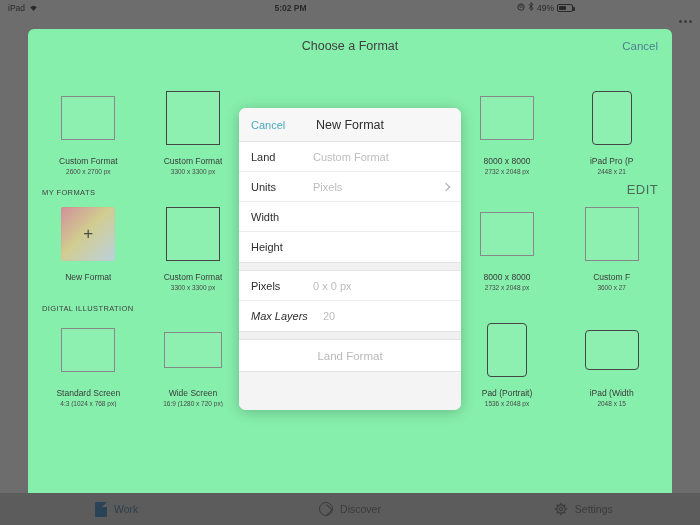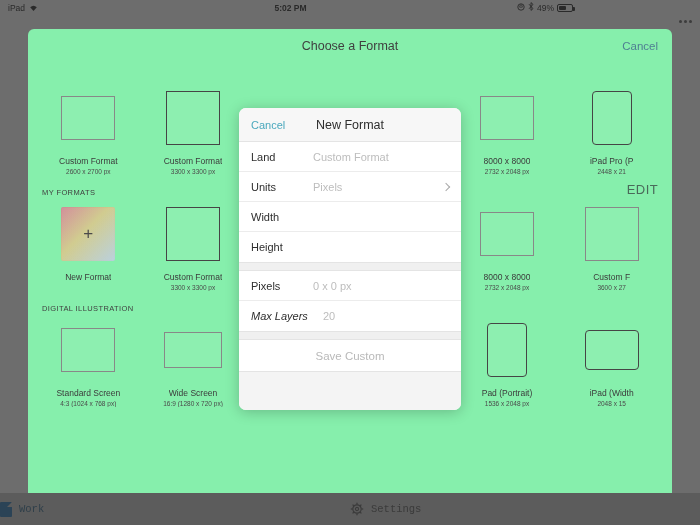--- a/index.html
+++ b/index.html
@@ -148,21 +148,21 @@
     border-bottom: 1px solid #e4e4e4;
   }
   .m-footer { flex: 1; background: #f4f4f4; }
 
   
   .tabbar {
     position: absolute; left: 0; bottom: 0; width: 700px; height: 32px;
     background: #5c5c5c;
     display: flex; align-items: center;
   }
-  .tab { flex: 1; display: flex; align-items: center; gap: 7px; color: #2f3f4a; font-size: 10.5px; font-family: Liberation Mono, monospace; }
+  .tab { flex: 1; display: flex; align-items: center; justify-content: center; gap: 7px; color: #2f3f4a; font-size: 10.5px; }
   .tab.inactive { color: #3b3b3b; }
   .doc-ico {
     width: 12px; height: 15px; background: #2b4356;
     position: relative; border-radius: 1px;
   }
   .doc-ico::after {
     content:""; position:absolute; right:0; top:0;
     border-width: 0 0 5px 5px; border-style: solid;
     border-color: transparent transparent #5c5c5c transparent;
   }
@@ -391,28 +391,32 @@
         <div class="m-row">
           <span class="m-label">Pixels</span>
           <span class="m-value placeholder">0 x 0 px</span>
         </div>
         <div class="m-row">
           <span class="m-label wide">Max Layers</span>
           <span class="m-value placeholder">20</span>
         </div>
       </div>
     <div class="m-gap"></div>
-    <div class="m-save">Save Custom</div>
+    <div class="m-save">Land Format</div>
     <div class="m-footer"></div>
   </div>
 
   <div class="tabbar" id="tabbar">
       <div class="tab">
         <span class="doc-ico"></span>
         <span>Work</span>
+      </div>
+      <div class="tab inactive">
+        <span class="compass-ico"></span>
+        <span>Discover</span>
       </div>
       <div class="tab inactive">
         <span class="gear-ico"><svg width="14" height="14" viewBox="0 0 14 14">
             <circle cx="7" cy="7" r="4.2" fill="none" stroke="#3b3b3b" stroke-width="1.2"></circle>
             <circle cx="7" cy="7" r="1.6" fill="none" stroke="#3b3b3b" stroke-width="1.1"></circle>
             <g stroke="#3b3b3b" stroke-width="1.3">
               <line x1="7" y1="0.8" x2="7" y2="2.6"></line>
               <line x1="7" y1="11.4" x2="7" y2="13.2"></line>
               <line x1="0.8" y1="7" x2="2.6" y2="7"></line>
               <line x1="11.4" y1="7" x2="13.2" y2="7"></line>

